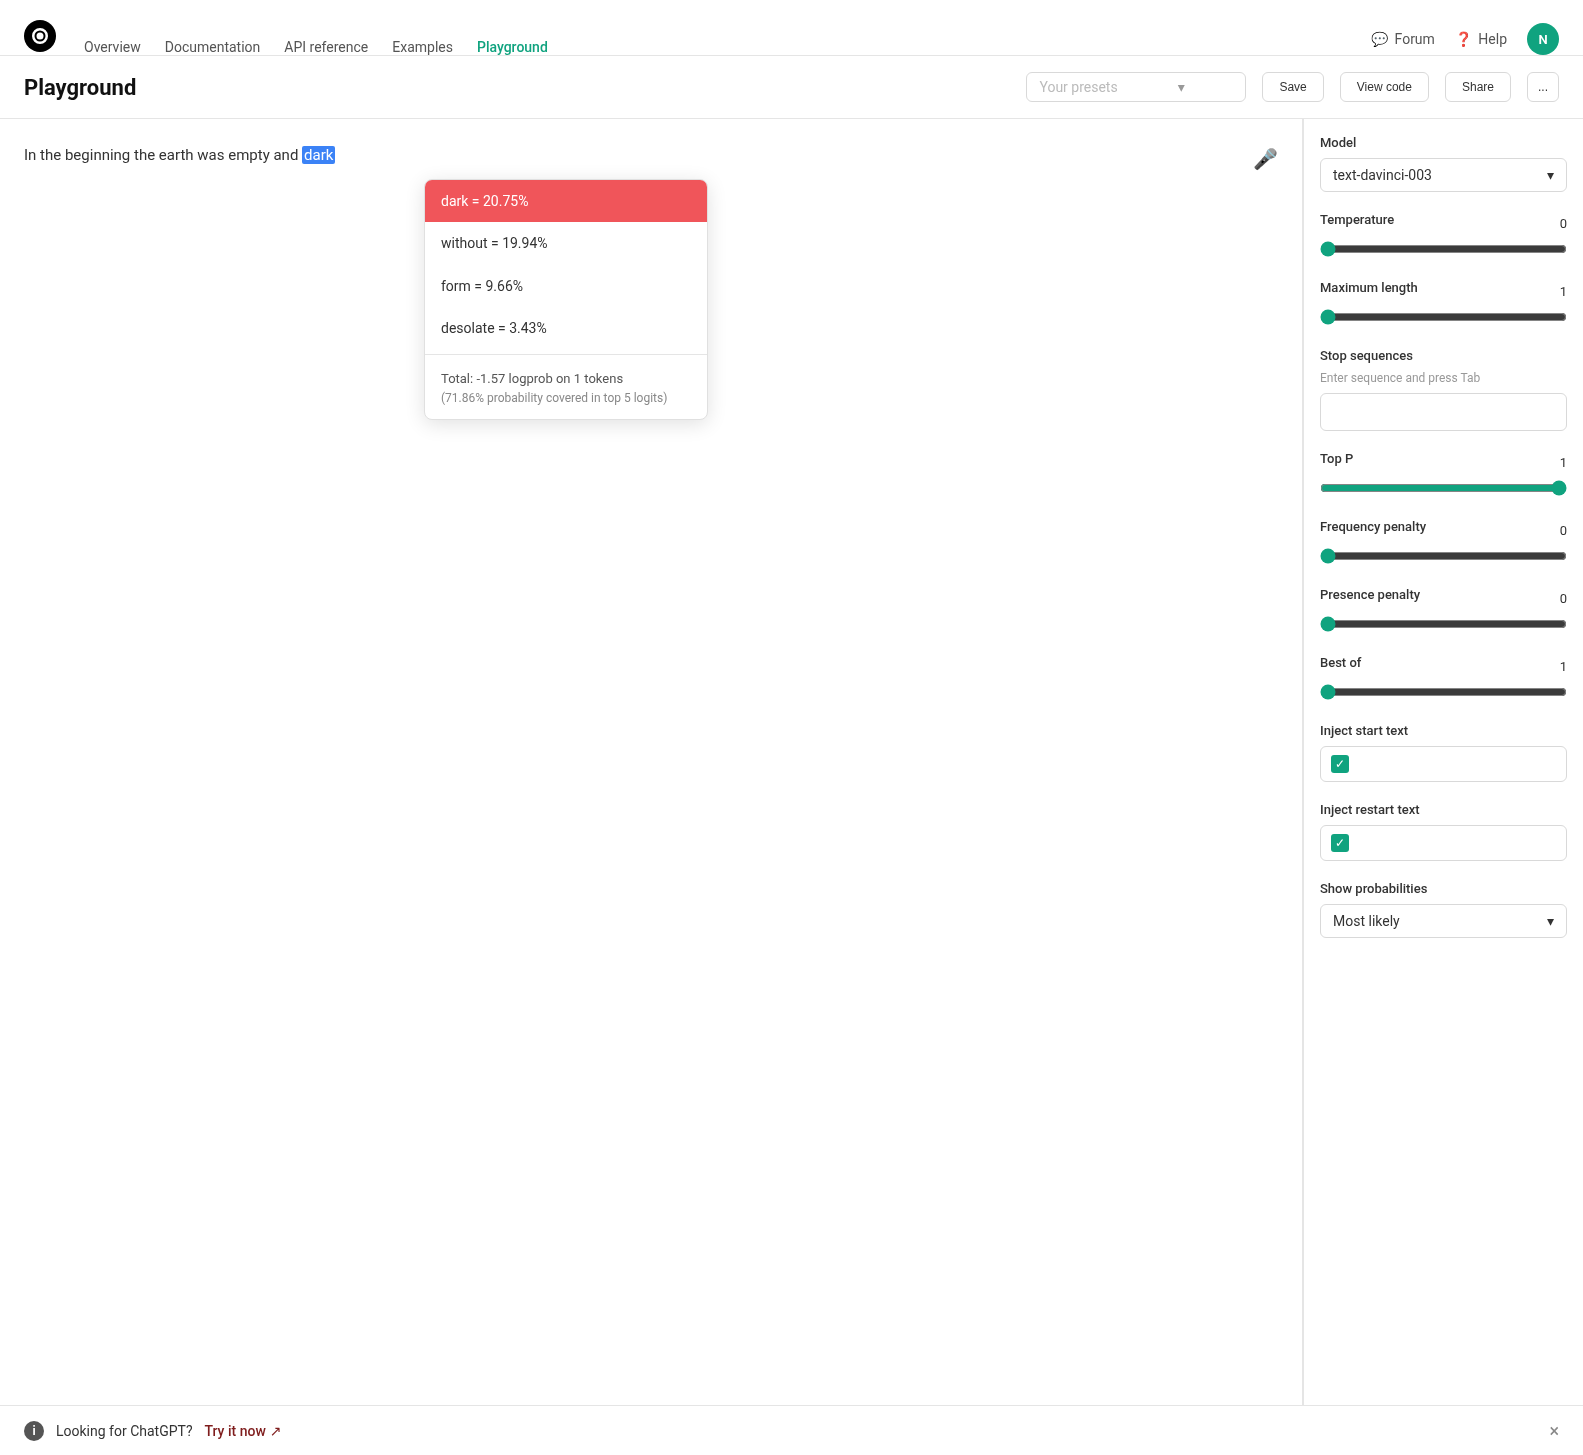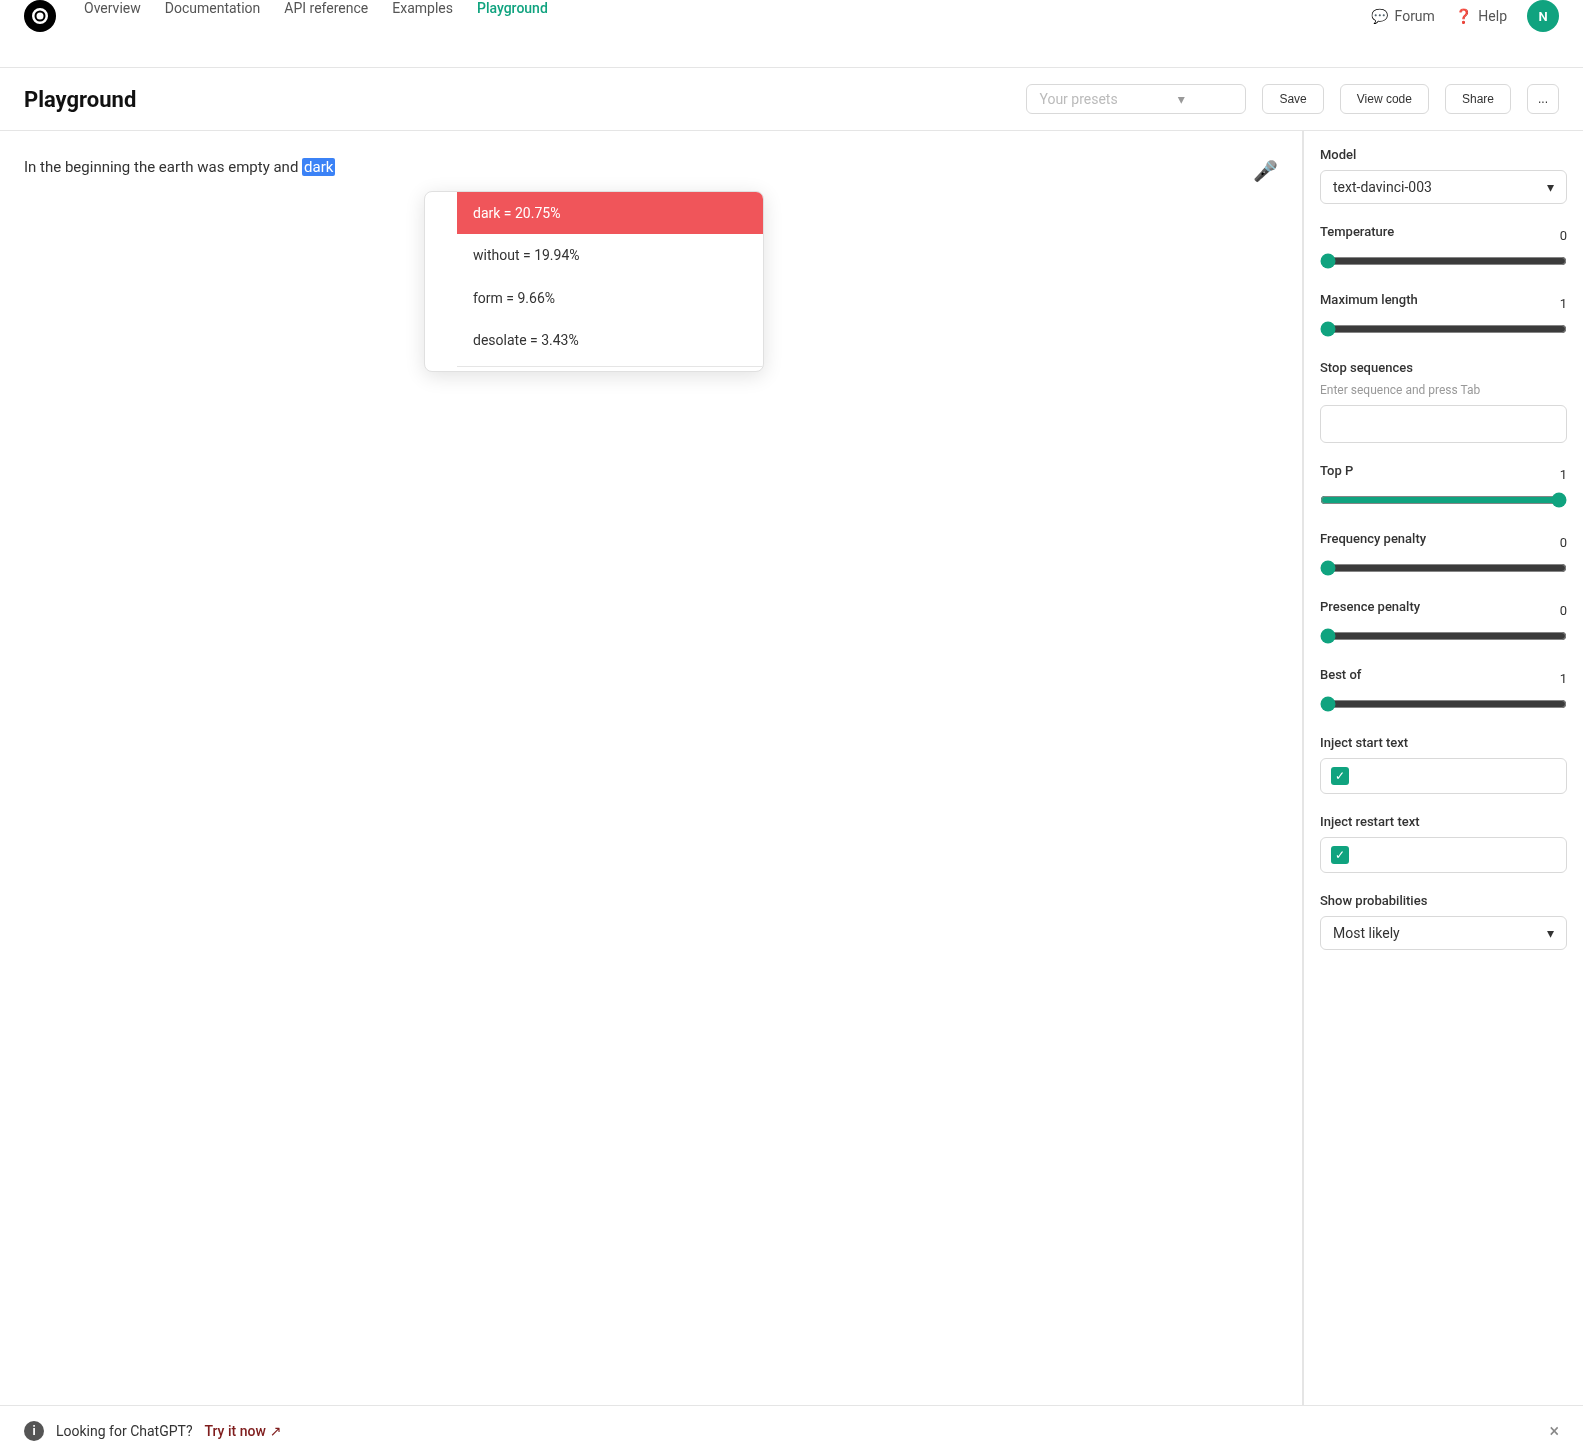--- a/index.html
+++ b/index.html
@@ -1,19 +1,19 @@
 <!DOCTYPE html>
 <html><head>
   <meta charset="utf-8">
   <style>
     * { box-sizing: border-box; margin: 0; padding: 0; }
     body { font-family: -apple-system, BlinkMacSystemFont, 'Segoe UI', Roboto, sans-serif; background: #f9f9f9; color: #333; font-size: 14px; }
 
     
-    .nav { display: flex; align-items: flex-start; height: 68px; background: #fff; border-bottom: 1px solid #e5e5e5; padding: 0 24px; gap: 28px; }
+    .nav { display: flex; align-items: flex-end; height: 56px; background: #fff; border-bottom: 1px solid #e5e5e5; padding: 0 24px; gap: 28px; }
     .nav-links { display: flex; gap: 24px; align-items: center; }
     .nav-link { color: #555; text-decoration: none; font-size: 14px; cursor: pointer; }
     .nav-link.active { color: #10a37f; font-weight: 500; }
     .nav-right { margin-left: auto; display: flex; align-items: center; gap: 20px; }
     .nav-forum, .nav-help { display: flex; align-items: center; gap: 6px; color: #555; font-size: 14px; cursor: pointer; }
     .nav-avatar { width: 32px; height: 32px; background: #10a37f; border-radius: 50%; display: flex; align-items: center; justify-content: center; color: #fff; font-weight: 600; font-size: 13px; }
 
     
     .header { display: flex; align-items: center; padding: 16px 24px; background: #fff; border-bottom: 1px solid #e5e5e5; gap: 16px; }
     .header-title { font-size: 22px; font-weight: 700; color: #111; flex: 1; }
@@ -27,21 +27,21 @@
     
     .main { display: flex; height: calc(100vh - 112px); }
 
     
     .editor-area { flex: 1; padding: 24px; position: relative; background: #fff; border-right: 1px solid #e5e5e5; overflow: auto; }
     .editor-content { font-size: 15px; color: #333; line-height: 1.6; position: relative; }
     .token-highlighted { background: #3b82f6; color: #ffffff; padding: 0 2px; border-radius: 2px; }
     .mic-icon { position: absolute; top: 0; right: 0; color: #10a37f; font-size: 20px; cursor: pointer; }
 
     
-    .token-popup { position: absolute; top: 36px; left: 400px; background: #fff; border: 1px solid #e0e0e0; border-radius: 8px; box-shadow: 0 4px 20px rgba(0,0,0,0.12); width: 340px; z-index: 100; overflow: hidden; padding-left: 32px; }
+    .token-popup { position: absolute; top: 36px; left: 400px; background: #fff; border: 1px solid #e0e0e0; border-radius: 8px; box-shadow: 0 4px 20px rgba(0,0,0,0.12); width: 284px; z-index: 100; overflow: hidden; }
     .token-row { display: flex; align-items: center; padding: 10px 16px; font-size: 14px; cursor: pointer; }
     .token-row.selected { background: #f0555a; color: #fff; }
     .token-row .token-label { flex: 1; }
     .token-divider { border: none; border-top: 1px solid #e5e5e5; margin: 4px 0; }
     .token-total { padding: 10px 16px; font-size: 13px; color: #555; }
     .token-total-sub { font-size: 12px; color: #888; }
 
     
     .sidebar { width: 280px; background: #fff; border-left: 1px solid #e5e5e5; overflow-y: auto; padding: 16px; }
     .sidebar-section { margin-bottom: 20px; }
@@ -126,20 +126,24 @@
         <div class="token-row">
           <span class="token-label">without = 19.94%</span>
         </div>
         <div class="token-row">
           <span class="token-label">form = 9.66%</span>
         </div>
         <div class="token-row">
           <span class="token-label">desolate = 3.43%</span>
         </div>
         <hr class="token-divider">
+        <div class="token-total">
+          <div>Total: -1.57 logprob on 1 tokens</div>
+          <div class="token-total-sub">(71.86% probability covered in top 5 logits)</div>
+        </div>
       </div>
     </div>
   </div>
 
   <div class="sidebar">
 
     <div class="sidebar-section">
       <div class="sidebar-label">Model</div>
       <div class="model-select">
         <span>text-davinci-003</span>

